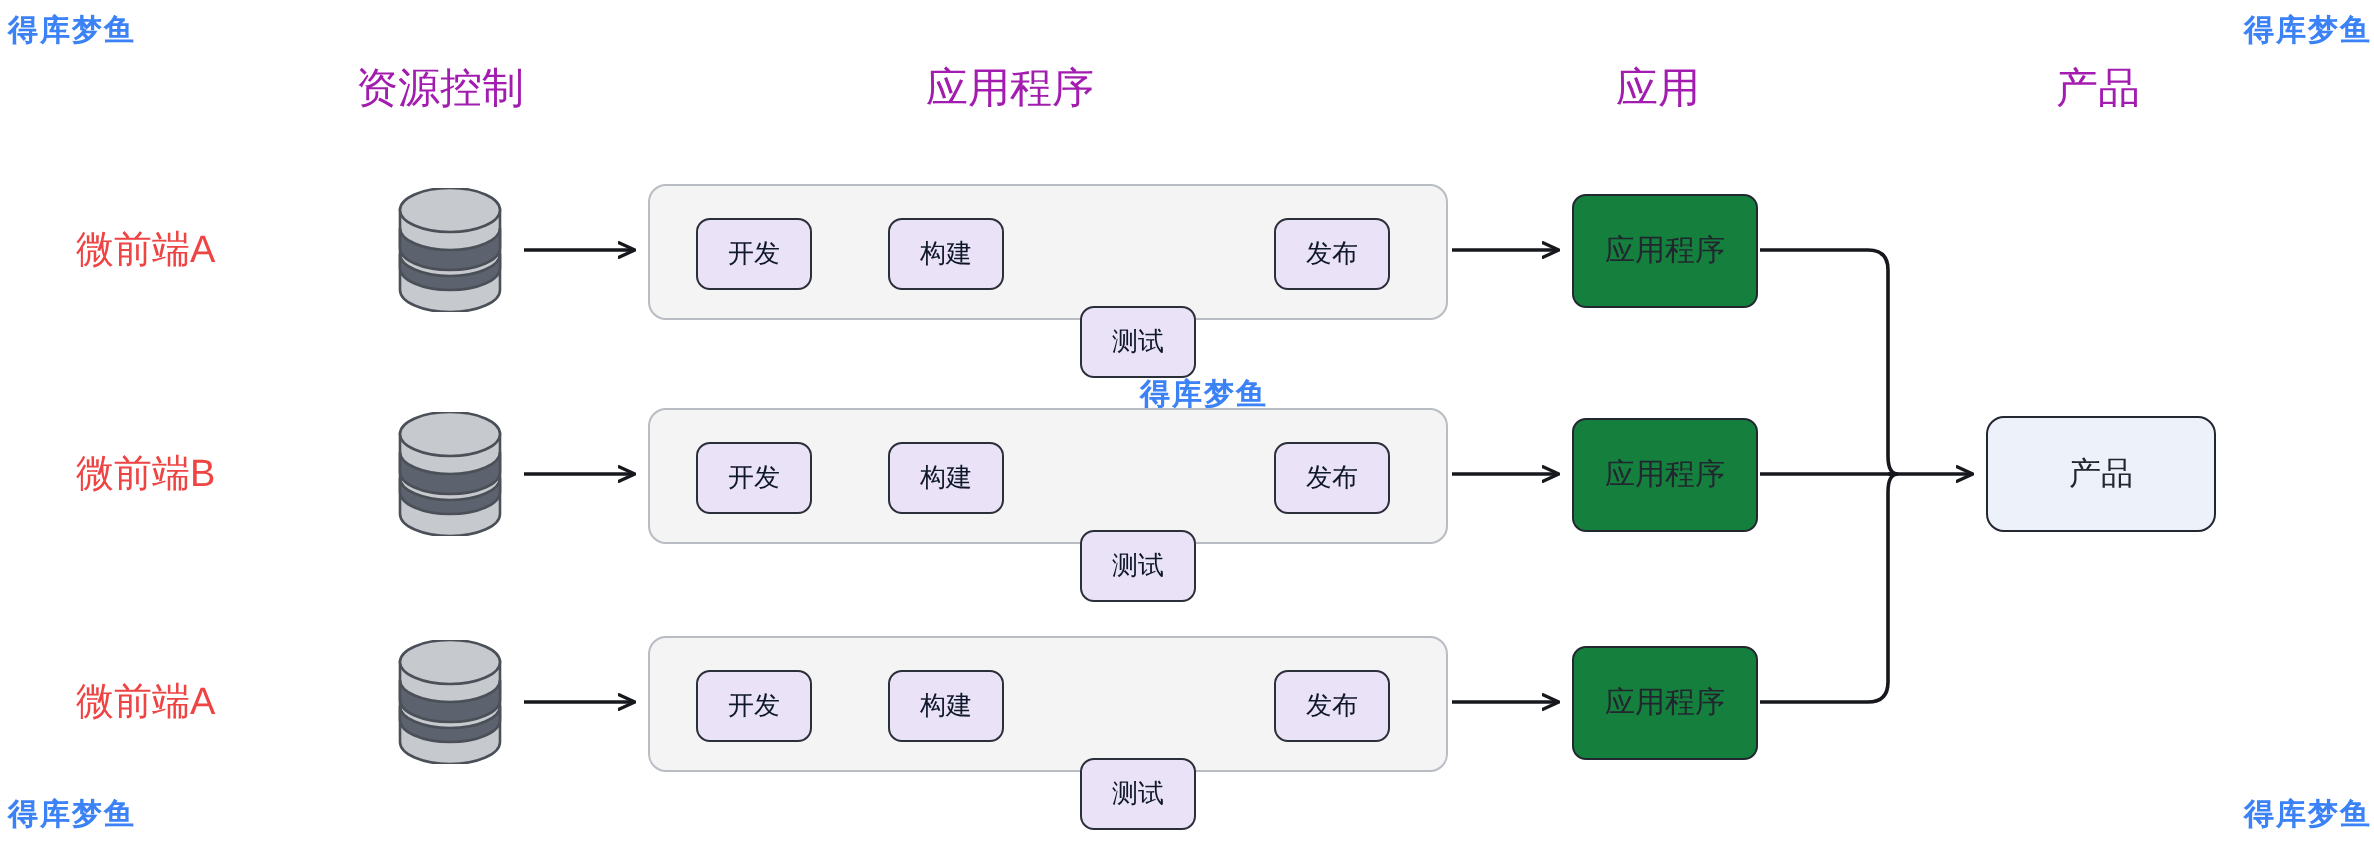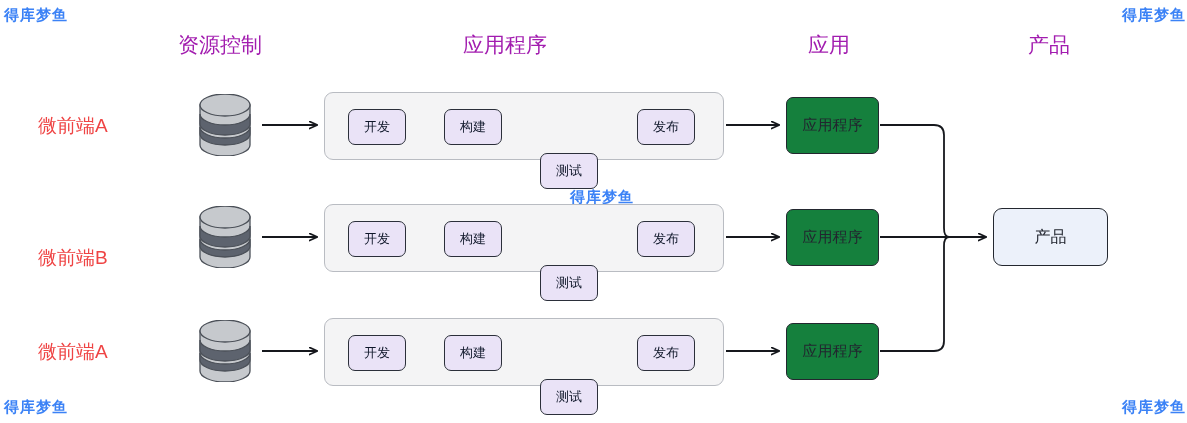--- a/index.html
+++ b/index.html
@@ -145,21 +145,21 @@
   <div class="watermark wm-c">得库梦鱼</div>
   <div class="watermark wm-bl">得库梦鱼</div>
   <div class="watermark wm-br">得库梦鱼</div>
 
   <div class="col-header" style="left:178px; top:34px;">资源控制</div>
   <div class="col-header" style="left:463px; top:34px;">应用程序</div>
   <div class="col-header" style="left:808px; top:34px;">应用</div>
   <div class="col-header" style="left:1028px; top:34px;">产品</div>
 
   <div class="row-label" style="left:38px; top:116px;">微前端A</div>
-  <div class="row-label" style="left:38px; top:228px;margin-top:20px;">微前端B</div>
+  <div class="row-label" style="left:38px; top:228px;">微前端B</div>
   <div class="row-label" style="left:38px; top:342px;">微前端A</div>
 
   <svg class="db" style="left:199px; top:94px;" viewBox="0 0 52 62">
     <g stroke="#4b5058" stroke-width="1.3">
       <path d="M1,11 L1,51 A25,11 0 0 0 51,51 L51,11 Z" fill="#c6c9cd"></path>
       <path d="M1,20 A25,11 0 0 0 51,20 L51,30 A25,11 0 0 1 1,30 Z" fill="#5d636e"></path>
       <path d="M1,33 A25,11 0 0 0 51,33 L51,40 A25,11 0 0 1 1,40 Z" fill="#5d636e"></path>
       <ellipse cx="26" cy="11" rx="25" ry="11" fill="#c6c9cd"></ellipse>
     </g>
   </svg>

